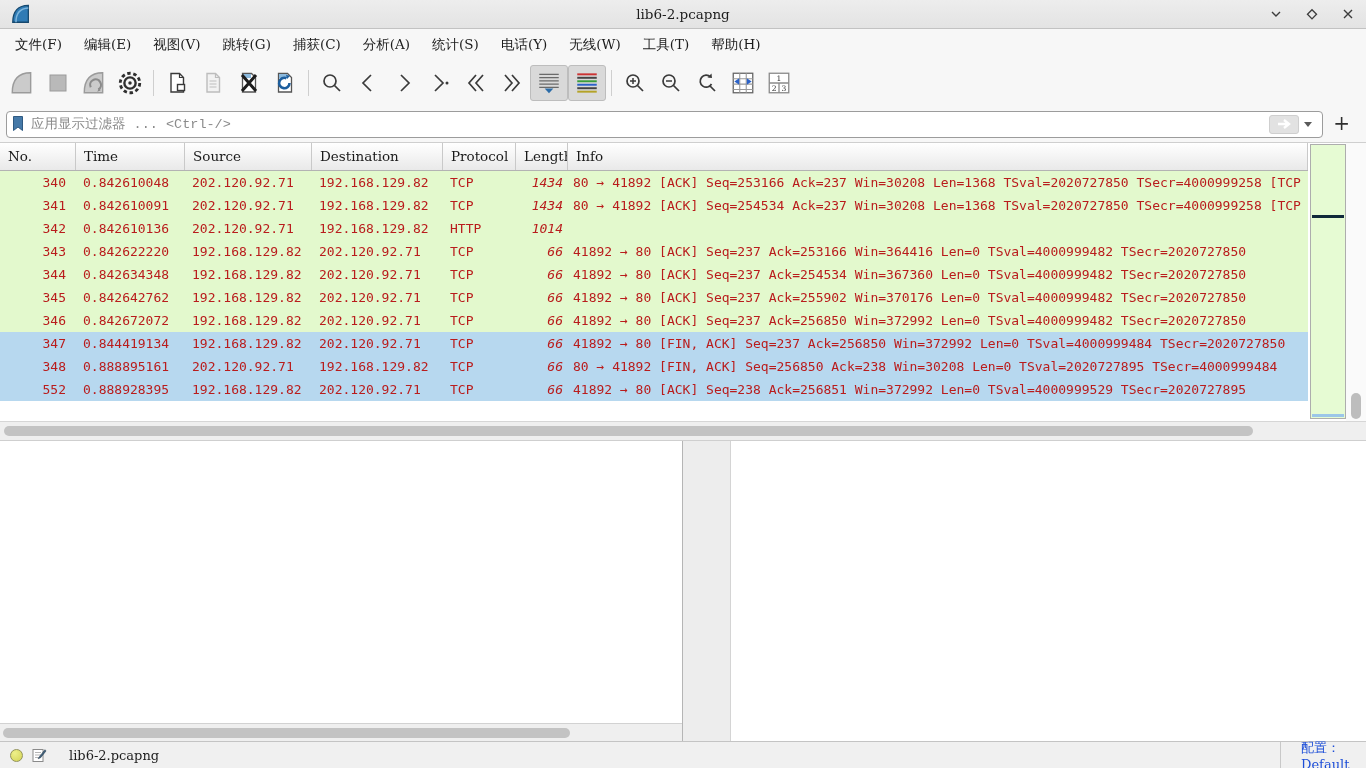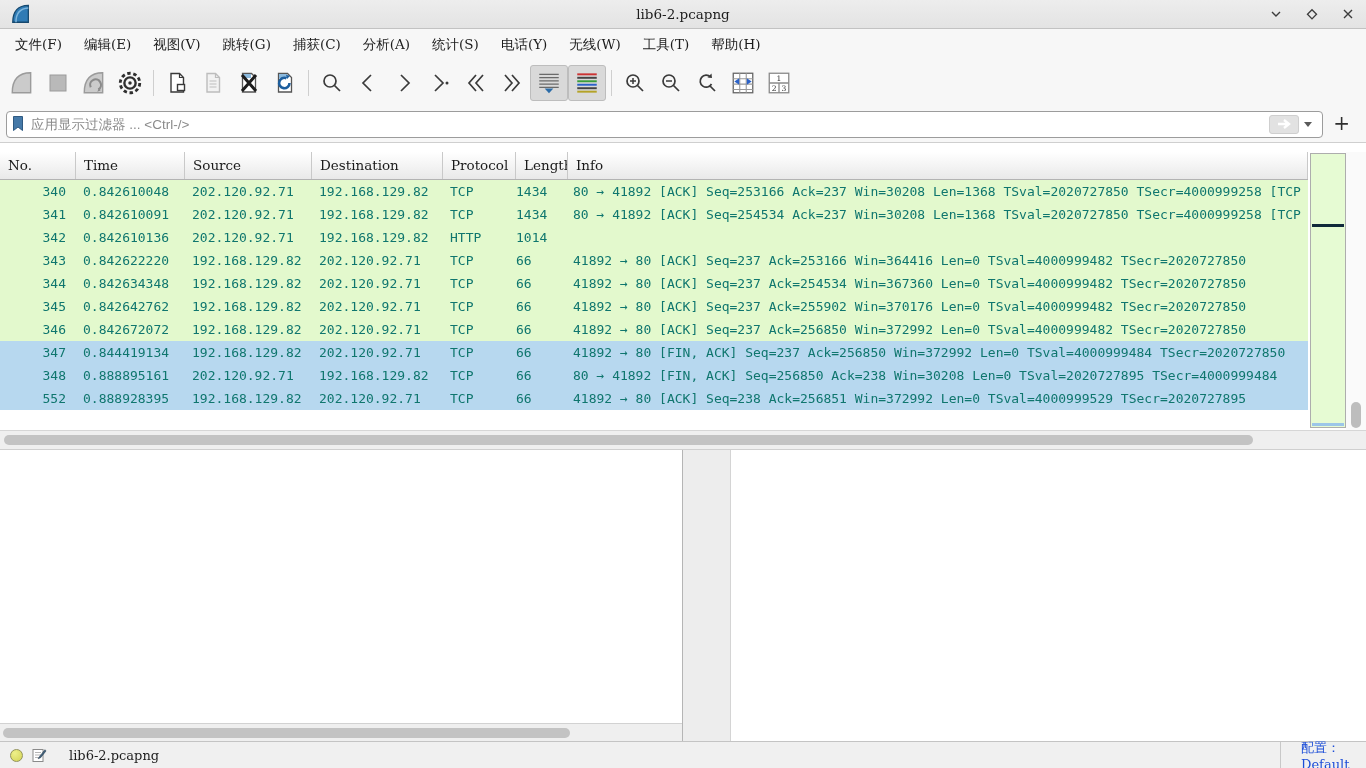--- a/index.html
+++ b/index.html
@@ -32,49 +32,49 @@
     justify-content:center; border-radius:3px; }
   .tbtn.pressed{ background:#d9d9d9; border:1px solid #bdbdbd; width:38px; }
   .tsep{ width:1px; height:26px; background:#cfcfcf; margin:0 5px; }
 
   
   .filterbar{ height:37px; background:#f7f7f7; border-bottom:1px solid #cfcfcf;
     display:flex; align-items:center; padding:0 6px; flex:0 0 auto; }
   .filter-box{ flex:1; height:27px; background:#fff; border:1px solid #9c9c9c;
     border-radius:4px; display:flex; align-items:center; padding:0 4px; }
   .filter-input{ flex:1; border:none; outline:none; background:transparent;
-    font-family:Liberation Sans, sans-serif; font-size:13.5px; color:#be185d;
+    font-family:Liberation Mono, monospace; font-size:13.5px; color:#be185d;
     padding-left:6px; }
   .filter-input::placeholder{ color:#8b8b8b; }
   .filter-apply{ width:30px; height:19px; background:#e2e2e2; border:1px solid #cfcfcf;
     border-radius:3px; display:flex; align-items:center; justify-content:center; }
   .filter-caret{ width:0; height:0; border-left:4px solid transparent;
     border-right:4px solid transparent; border-top:5px solid #5a5a5a; margin:0 6px 0 5px;}
   .filter-add{ font-size:20px; color:#2e2e2e; padding:0 10px 2px 10px; line-height:20px;}
 
   
   .packet-area{ height:279px; position:relative; background:#fff;
-    border-bottom:1px solid #d6d6d6; flex:0 0 auto;margin-top:9px; }
+    border-bottom:1px solid #d6d6d6; flex:0 0 auto; }
   .plist{ position:absolute; left:0; top:0; width:1308px; }
   .phead{ display:flex; height:28px; line-height:27px;
     background:linear-gradient(#ffffff,#e9e9e9); border-bottom:1px solid #b3b3b3;
     font-size:13.5px; color:#1a1a1a; }
   .phead > div{ border-right:1px solid #c9c9c9; padding-left:8px; overflow:hidden; white-space:nowrap;}
   .prow{ display:flex; height:23px; line-height:23px; background:#e3f9cd;
     font-family:"DejaVu Sans Mono","Liberation Mono",monospace; font-size:13px;
-    color:#0f766e; }
+    color:#b91c1c; }
   .prow.selected{ background:#b7d8ef; }
   .pc{ overflow:hidden; white-space:pre; }
   .w-no{width:76px; flex:0 0 auto;} .w-time{width:109px; flex:0 0 auto;}
   .w-src{width:127px; flex:0 0 auto;} .w-dst{width:131px; flex:0 0 auto;}
   .w-proto{width:73px; flex:0 0 auto;} .w-len{width:52px; flex:0 0 auto;}
   .w-info{flex:1; min-width:0;}
   .pc.w-no{ text-align:right; padding-right:10px; }
   .pc.w-time,.pc.w-src,.pc.w-dst,.pc.w-proto{ padding-left:7px; }
-  .pc.w-len{ text-align:left; padding-right:5px; }
+  .pc.w-len{ text-align:right; padding-right:5px;font-style:italic; }
   .pc.w-info{ padding-left:5px; }
 
   .minimap{ position:absolute; top:1px; bottom:2px; right:20px; width:36px;
     background:#e6fbd3; border:1px solid #adadad; }
   .minimap-mark{ position:absolute; left:1px; right:1px; top:70px; height:3px; background:#10293a; }
   .minimap-sel{ position:absolute; left:1px; right:1px; bottom:1px; height:3px; background:#9cc6e8; }
   .vscroll{ position:absolute; top:0; bottom:0; right:0; width:20px; background:#fafafa; }
   .vthumb{ position:absolute; left:5px; top:250px; width:10px; height:26px;
     border-radius:5px; background:#bdbdbd; }
 

